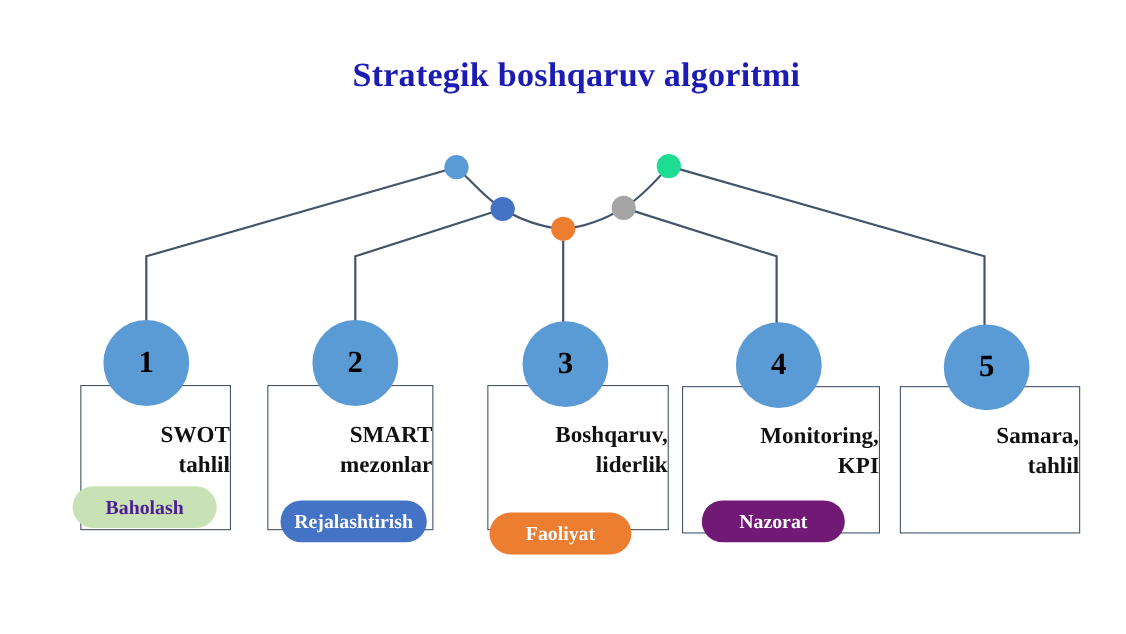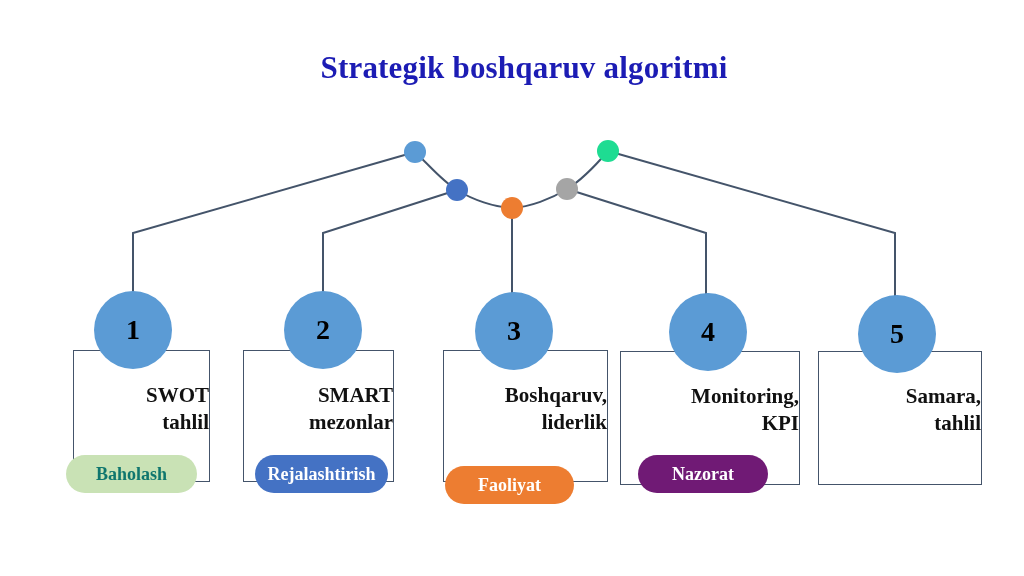--- a/index.html
+++ b/index.html
@@ -70,21 +70,21 @@
 
   <div class="step-box" style="left:73px;top:350px;width:137px;height:132px;">
     <div class="box-label">
       <div>SWOT</div>
       <div>tahlil</div>
     </div>
   </div>
   <div class="step-circle" style="left: 94px; top: 291px; background: rgb(91, 155, 213);">
     <span class="step-number">1</span>
   </div>
-  <div class="tag-pill" style="left: 66px; top: 455px; width: 131px; background: rgb(201, 226, 181); color: #0f766e;">Baholash</div>
+  <div class="tag-pill" style="left: 66px; top: 442px; width: 131px; background: rgb(201, 226, 181); color: #4c1d95;">Baholash</div>
 
   <div class="step-box" style="left:243px;top:350px;width:151px;height:132px;padding-left:15px;">
     <div class="box-label">
       <div>SMART</div>
       <div>mezonlar</div>
     </div>
   </div>
   <div class="step-circle" style="left: 284px; top: 291px; background: rgb(91, 155, 213);">
     <span class="step-number">2</span>
   </div>

